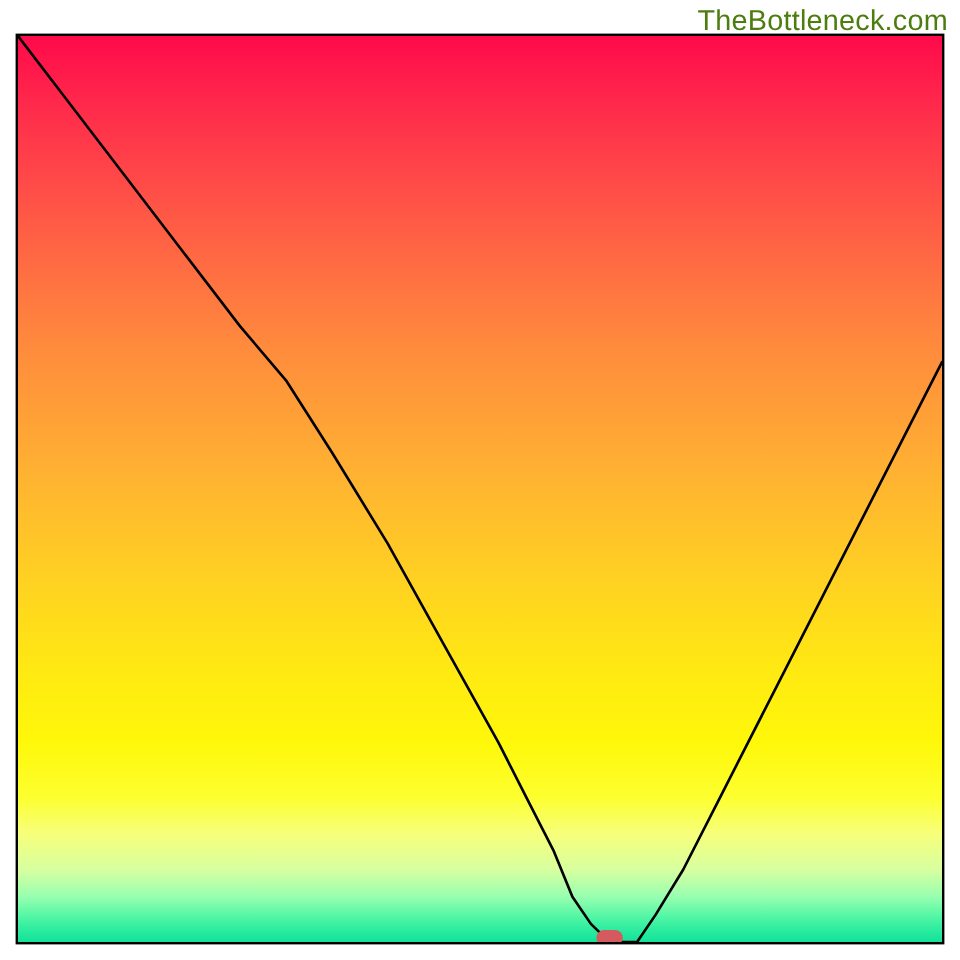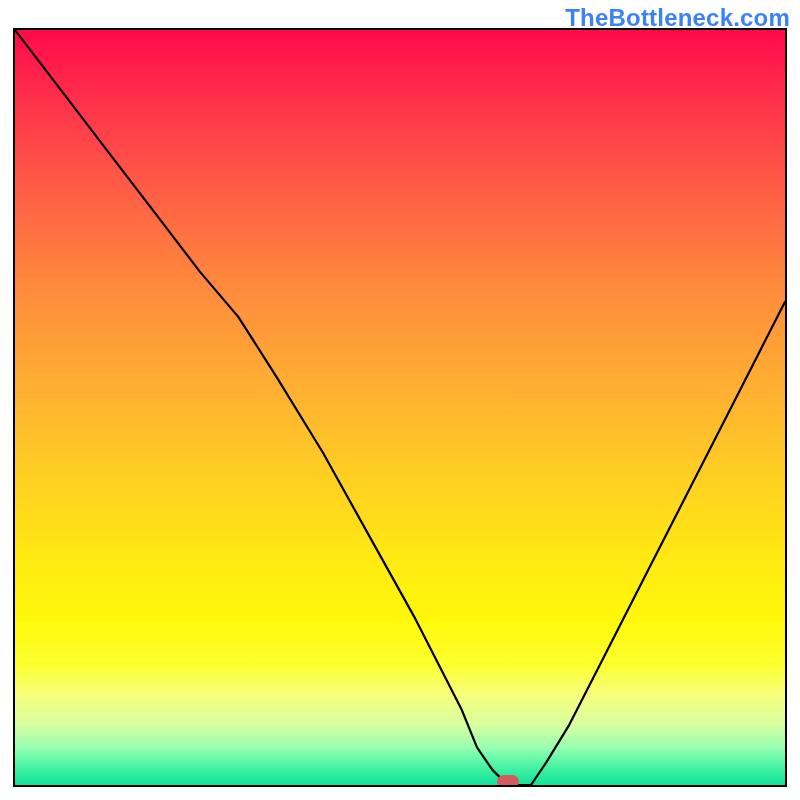--- a/index.html
+++ b/index.html
@@ -12,23 +12,23 @@
   }
   .wrap {
     position: relative;
     width: 800px;
     height: 800px;
   }
   .attrib {
     position: absolute;
     top: 4px;
     right: 10px;
-    color: #3b82f6;
+    color: #4d7c0f;
     font-size: 24px;
-    font-weight: 700;
+    font-weight: 400;
     letter-spacing: 0.2px;
   }
   .plot-frame {
     position: absolute;
     left: 13px;
     top: 28px;
     width: 774px;
     height: 759px;
     border: 2px solid #000;
     box-sizing: border-box;

